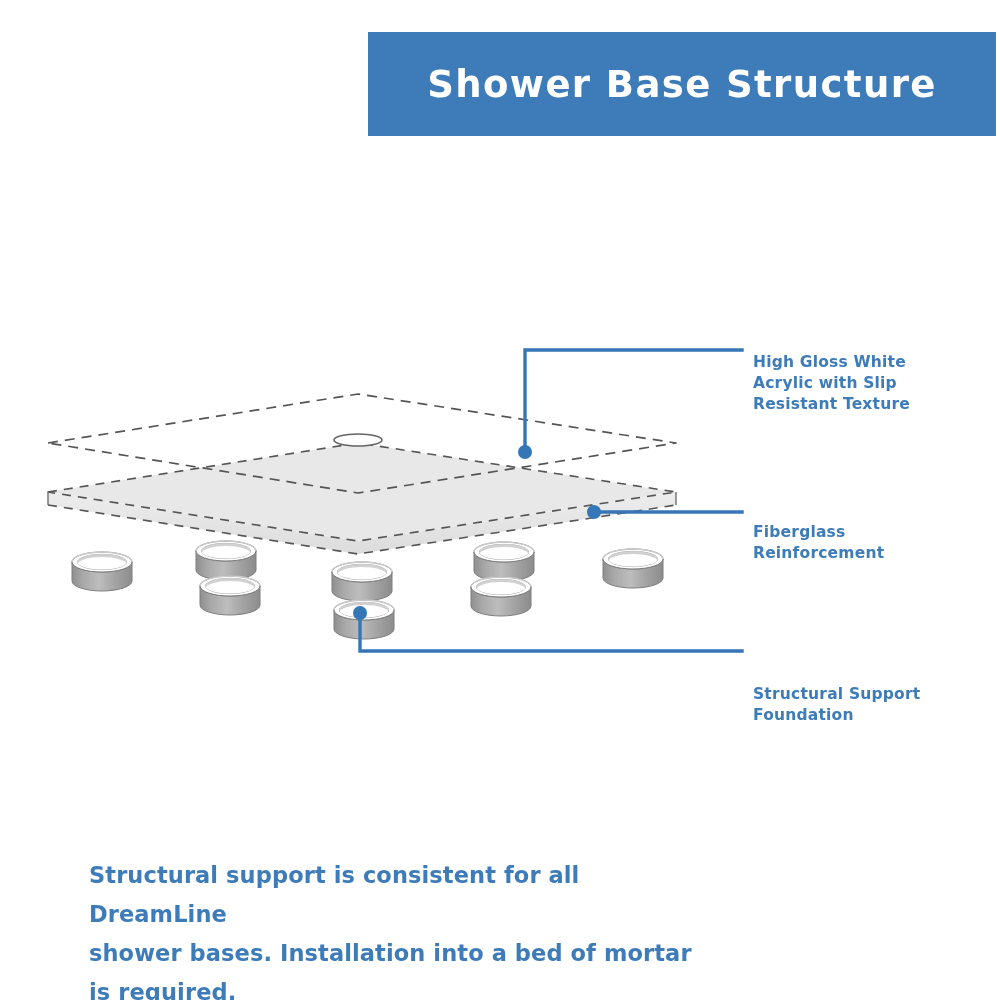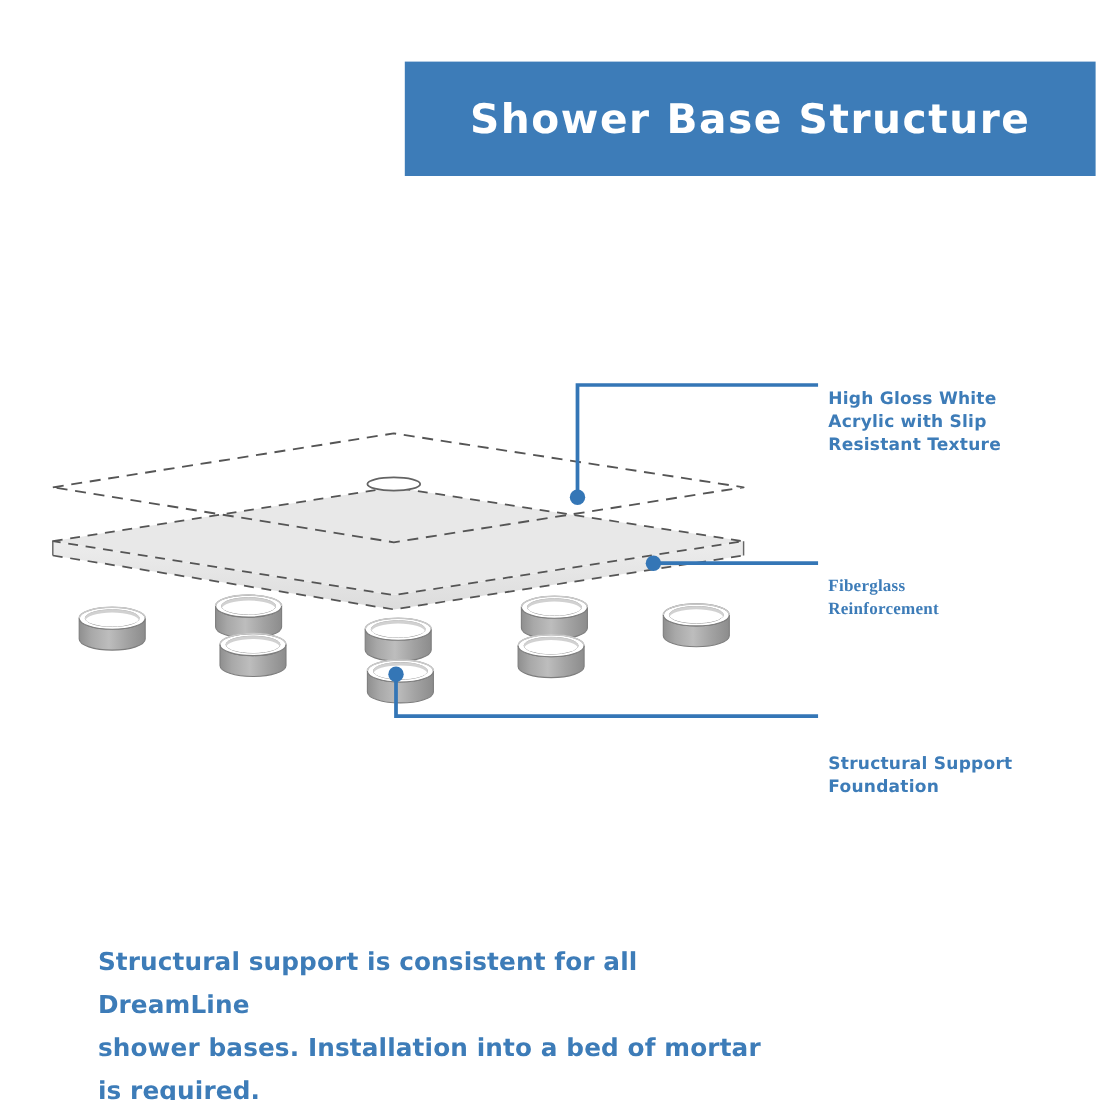--- a/index.html
+++ b/index.html
@@ -15,21 +15,21 @@
     width: 1000px;
     height: 1000px;
     background: #ffffff;
     overflow: hidden;
   }
 
   
   #header-banner {
     position: absolute;
     left: 368px;
-    top: 56px;
+    top: 32px;
     width: 628px;
     height: 104px;
     background: #3d7cb8;
     display: flex;
     align-items: center;
     justify-content: center;
   }
   #header-title {
     color: #ffffff;
     font-size: 37px;
@@ -54,21 +54,21 @@
     color: #3d7cb8;
     font-size: 15.5px;
     font-weight: bold;
     line-height: 21px;
     font-family: "DejaVu Sans", sans-serif;
     letter-spacing: 0.2px;
     white-space: pre-line;
     margin-top: 32px;
   }
   #callout-label-0 { left: 753px; top: 320px; width: 200px; }
-  #callout-label-1 { left: 753px; top: 490px; width: 200px; font-family: Liberation Serif, serif; }
+  #callout-label-1 { left: 753px; top: 490px; width: 200px; }
   #callout-label-2 { left: 753px; top: 652px; width: 210px; }
 
   
   #bottom-caption {
     position: absolute;
     left: 50px;
     top: 856px;
     width: 620px;
     color: #3d7cb8;
     font-size: 22.5px;

